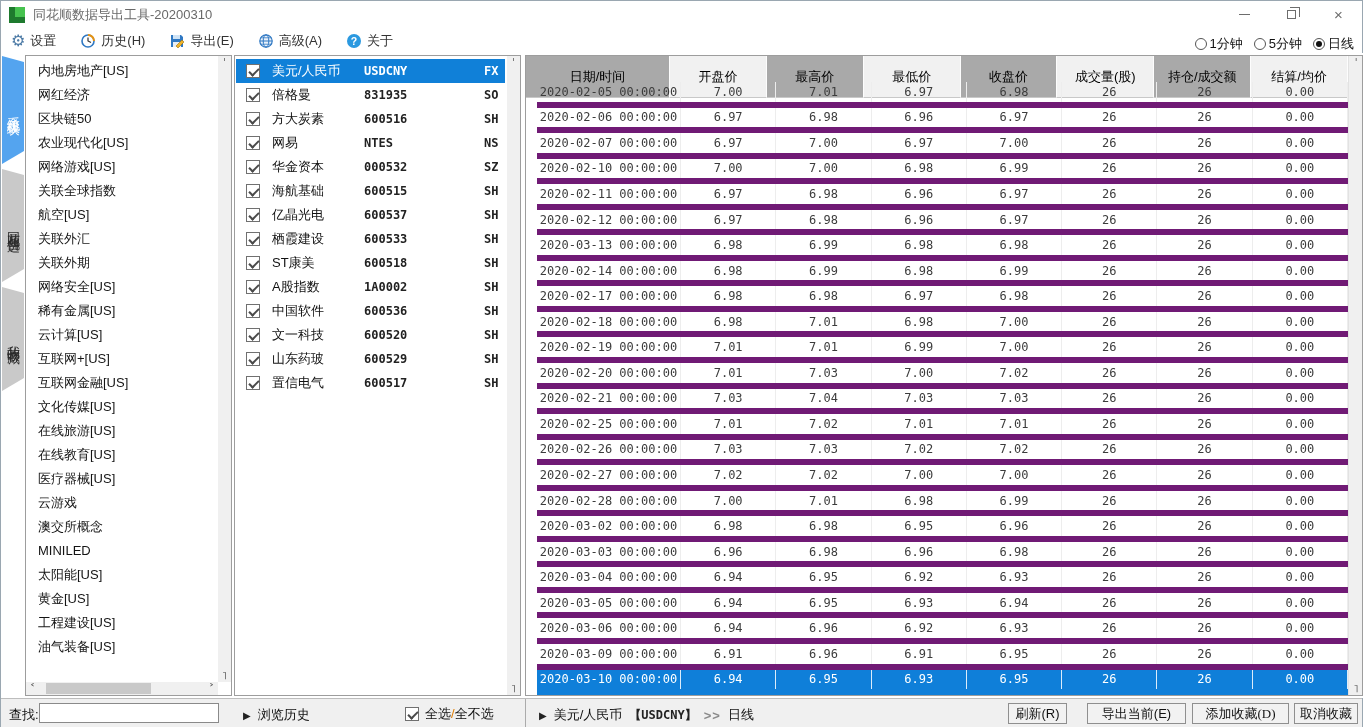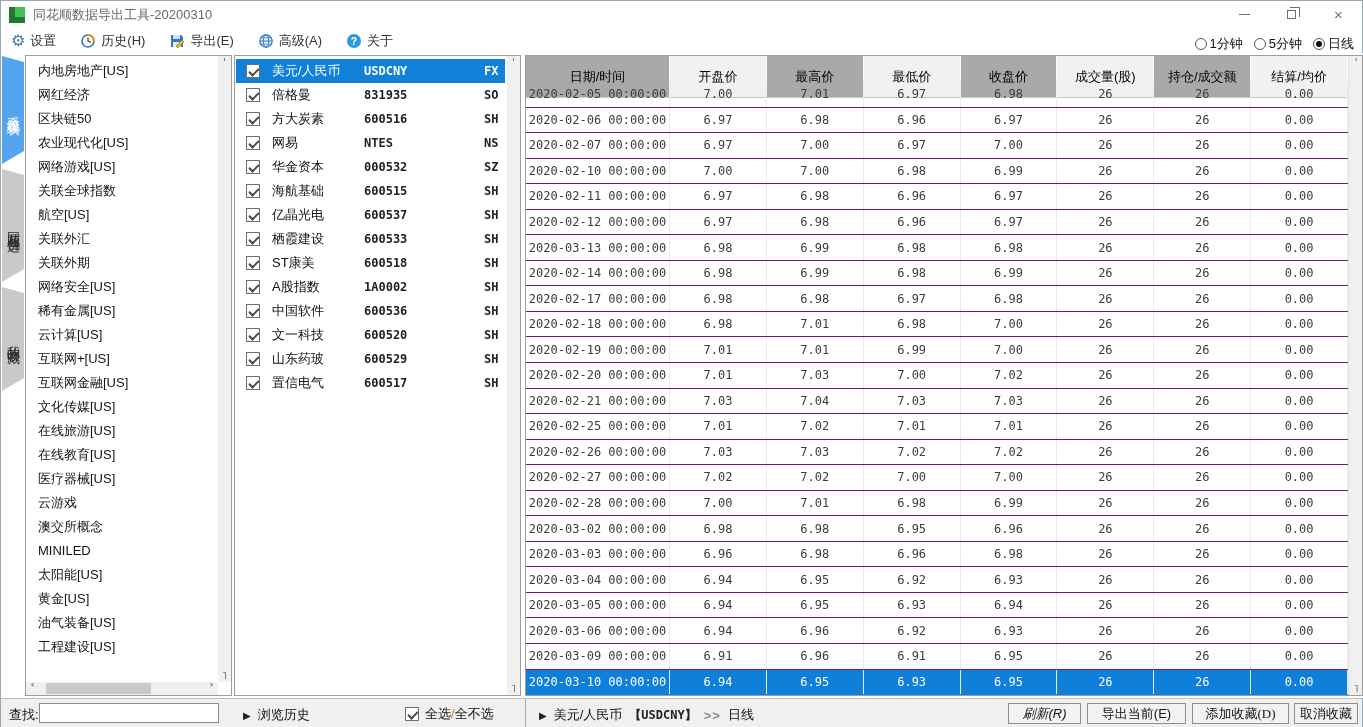--- a/index.html
+++ b/index.html
@@ -74,21 +74,21 @@
 
   
   .grid { position:absolute; left:0; top:0; right:14px; bottom:0; }
   .thead { position:absolute; left:0; top:0; right:0; height:42px; display:flex; }
   .th { display:flex; align-items:center; justify-content:center; font-size:13px; color:#000; border-right:1px solid #fdfdfd; border-bottom:1px solid #c8c8c8; cursor:default; }
   .th.dark { background:#a9a9a9; }
   .th.light { background:#f1f1f1; }
   .col-date { width:144px; flex:none; }
   .col { flex:1; }
   .tbody { position:absolute; left:0; top:26px; right:0; bottom:0; display:flex; flex-direction:column; }
-  .tr { flex:1; display:flex; border-bottom:1px solid #701a75; cursor:default; }
+  .tr { flex:1; display:flex; border-bottom:6px solid #701a75; cursor:default;margin-left:11px; }
   .td { display:flex; align-items:center; justify-content:center; font-family:"DejaVu Sans Mono",monospace; font-size:12px; color:#3c3c3c; border-right:1px solid #ededed; white-space:nowrap; }
   .tr.selected { background:#0f7fd9; border-bottom-color:#0f7fd9; }
   .tr.selected .td { color:#fff; border-right-color:rgba(255,255,255,0.85); }
   .table-vscroll { border-left:1px solid #e2e2e2; width:14px; }
   .table-vscroll .sb-arrow { width:14px; }
 
   
   .bottombar { position:absolute; left:0; top:697px; right:0; height:29px; background:#f0f0f0; border-top:1px solid #bdbdbd; }
   .bb-label { position:absolute; top:7px; color:#111; }
   .find-label { left:8px; }
@@ -96,21 +96,21 @@
   .tri { color:#222; font-size:10px; font-family:"DejaVu Sans",sans-serif; }
   .browse { position:absolute; left:242px; top:7px; display:flex; gap:7px; align-items:center; color:#111; }
   .selectall { position:absolute; left:404px; top:6px; display:flex; gap:6px; align-items:center; color:#111; }
   .selectall .checkbox { margin-left:0; }
   .slash-orange { color:#e07d00; }
   .bb-sep { position:absolute; left:524px; top:0; bottom:0; width:1px; background:#ababab; }
   .current { position:absolute; left:538px; top:7px; display:flex; gap:7px; align-items:center; color:#111; }
   .cur-code { font-family:"DejaVu Sans Mono",monospace; font-weight:bold; font-size:12px; color:#222; }
   .cur-sep { color:#8a8a8a; font-weight:bold; letter-spacing:1px; }
   .btn { position:absolute; top:4px; height:21px; border:1px solid #8f8f8f; background:#f2f2f2; display:flex; align-items:center; justify-content:center; font-size:13px; color:#111; cursor:default; }
-  .btn-0 { left:1007px; width:73px;font-style:italic; }
+  .btn-0 { left:1007px; width:59px; }
   .btn-1 { left:1086px; width:99px; }
   .btn-2 { left:1191px; width:97px;font-family:Liberation Serif, serif; }
   .btn-3 { left:1293px; width:64px; }
 </style>
 </head>
 <body>
 
 <div class="window">
 
   <div class="titlebar">
@@ -216,22 +216,22 @@
           <div class="cat-item">互联网金融[US]</div>
           <div class="cat-item">文化传媒[US]</div>
           <div class="cat-item">在线旅游[US]</div>
           <div class="cat-item">在线教育[US]</div>
           <div class="cat-item">医疗器械[US]</div>
           <div class="cat-item">云游戏</div>
           <div class="cat-item">澳交所概念</div>
           <div class="cat-item">MINILED</div>
           <div class="cat-item">太阳能[US]</div>
           <div class="cat-item">黄金[US]</div>
+          <div class="cat-item">工程建设[US]</div>
           <div class="cat-item">油气装备[US]</div>
-          <div class="cat-item">工程建设[US]</div>
         </div>
       <div class="v-scroll cat-vscroll">
         <div class="sb-arrow up">ˈ</div>
         <div class="sb-arrow down">˥</div>
       </div>
       <div class="h-scroll">
         <div class="sb-arrow left">˂</div>
         <div class="h-thumb"></div>
         <div class="sb-arrow right">˃</div>
       </div>

